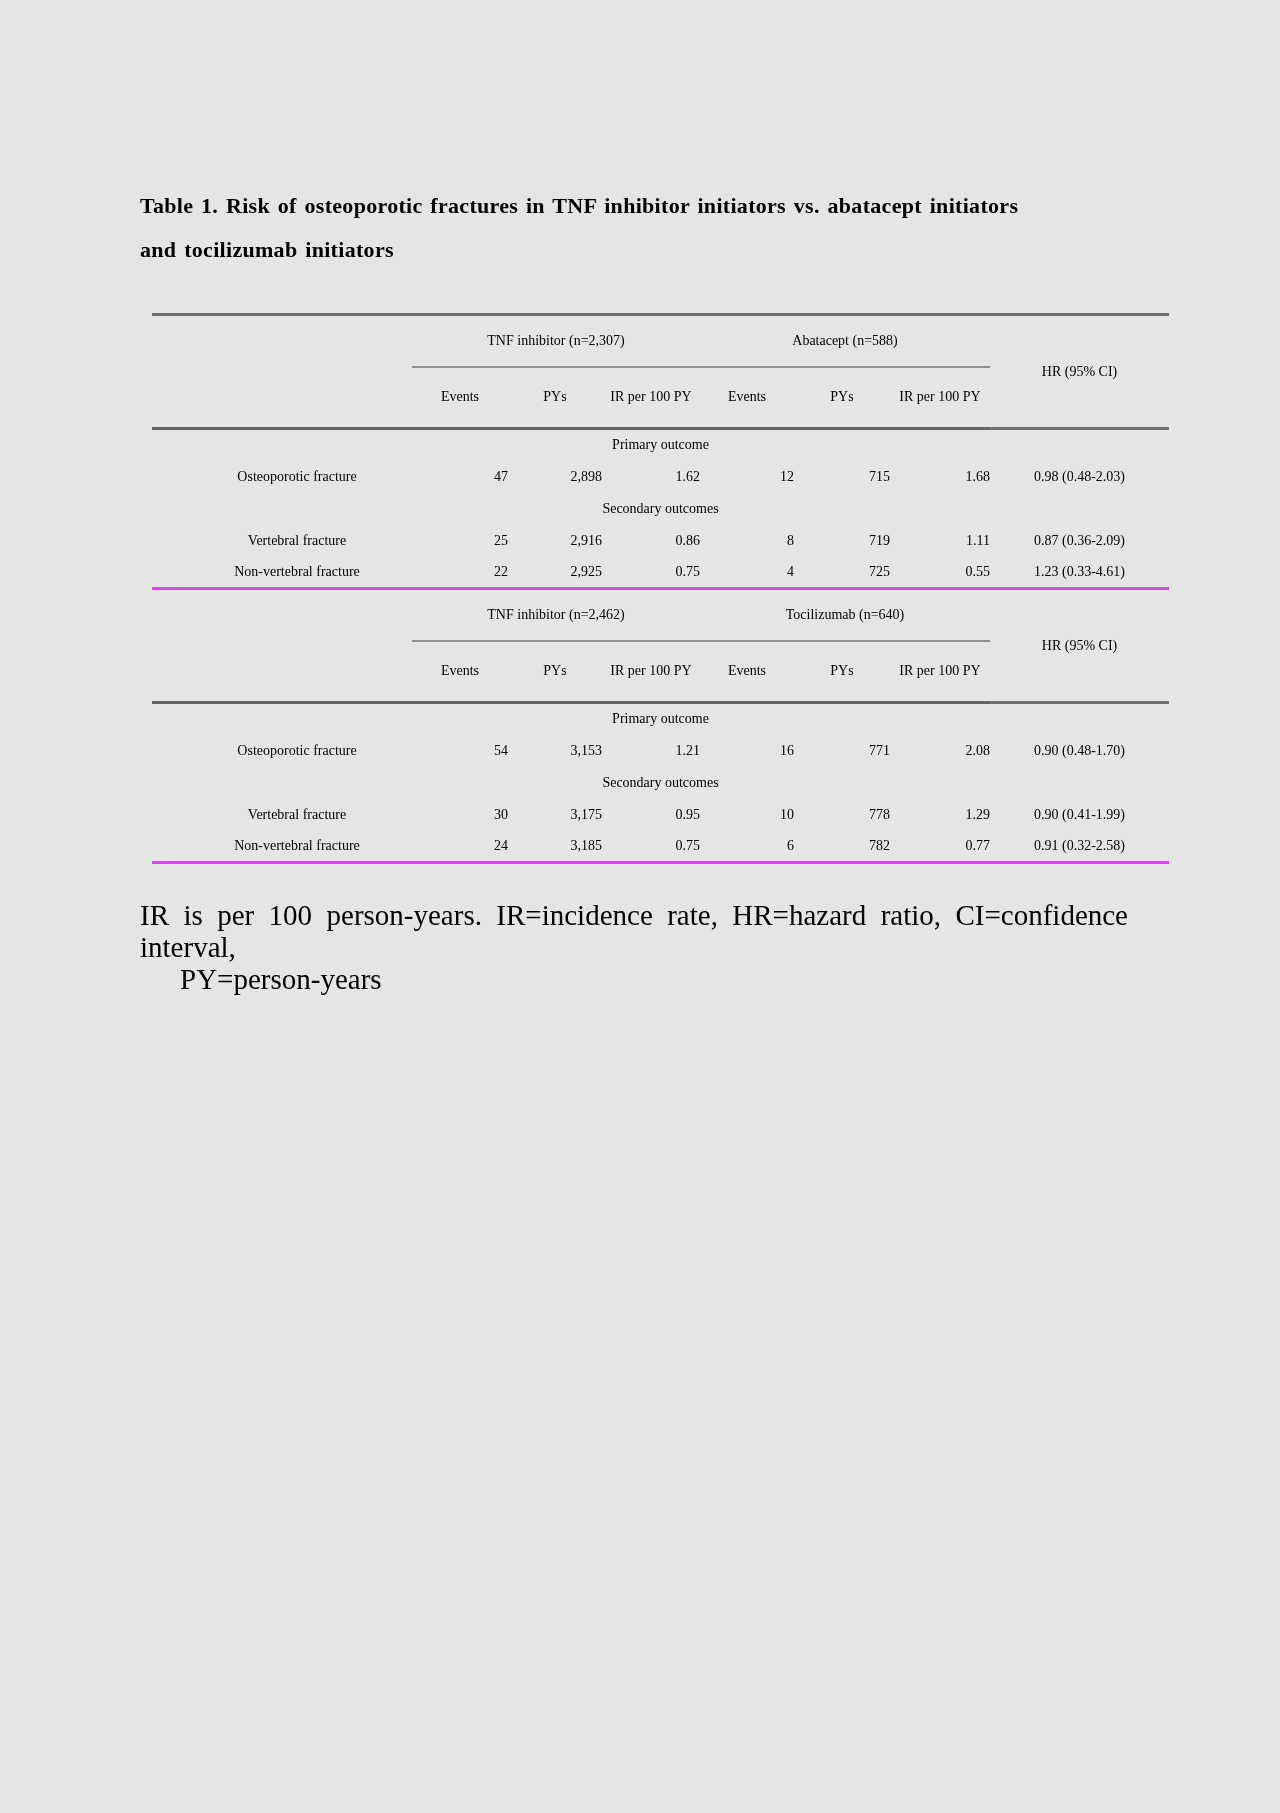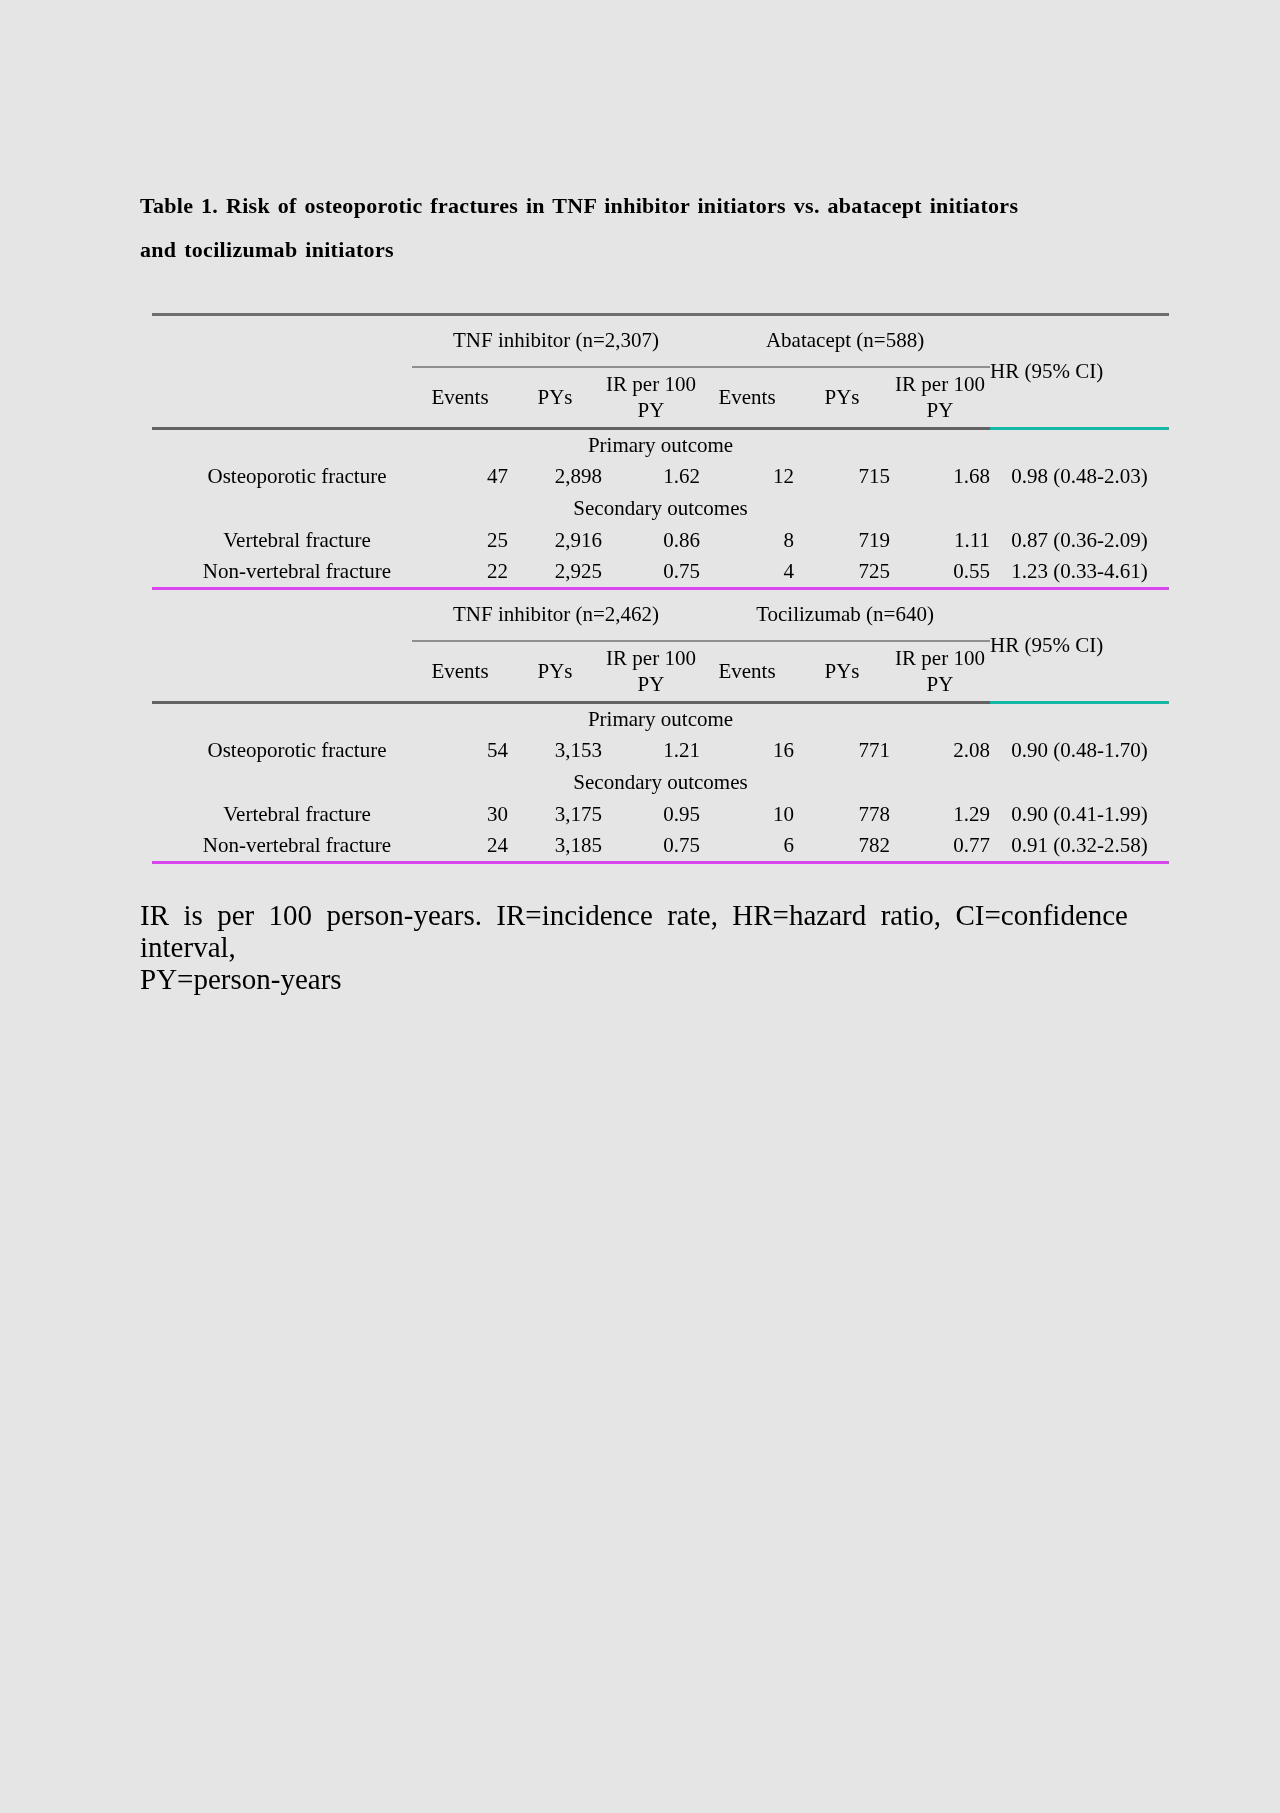--- a/index.html
+++ b/index.html
@@ -23,39 +23,39 @@
     word-spacing: 2px;
     white-space: nowrap;
   }
   table.results {
     position: absolute;
     left: 152px;
     top: 313px;
     width: 1017px;
     border-collapse: collapse;
     table-layout: fixed;
-    font-size: 21px;
+    font-size: 14px;
     border-top: 3px solid #6e6e6e;
   }
   table.results th, table.results td {
     padding: 0;
     font-weight: normal;
     overflow: hidden;
   }
   tr.group-row th.group {
     height: 52px;
     text-align: center;
     vertical-align: middle;
     border-bottom: 2px solid #8f8f8f;
   }
   tr.group-row td.blank { border-bottom: none; }
   th.hr-head {
-    text-align: left;
+    text-align: center;
     vertical-align: middle;
-    border-bottom: 3px solid #14b8a6;
+    border-bottom: 3px solid #737373;
   }
   tr.sub-row th {
     height: 62px;
     text-align: center;
     vertical-align: middle;
     line-height: 26px;
     border-bottom: 3px solid #636363;
   }
   tr.sub-row td.blank { border-bottom: 3px solid #636363; }
   tr.data-row td { height: 32px; vertical-align: middle; white-space: nowrap; }
@@ -66,21 +66,21 @@
   tr.sec-end td { border-bottom: 3px solid #d946ef; }
   .footnote {
     position: absolute;
     left: 140px;
     top: 899px;
     width: 988px;
     font-size: 29px;
     line-height: 32px;
   }
   .footnote .l1 { text-align: justify; text-align-last: justify; }
-  .footnote .l2 { text-align: left; }
+  .footnote .l2 { text-align: left; margin-left: 40px; }
 </style>
 </head>
 <body>
 
 <div class="page">
 
   <div class="caption">
     <div>Table 1. Risk of osteoporotic fractures in TNF inhibitor initiators vs. abatacept initiators</div>
     <div>and tocilizumab initiators</div>
   </div>

